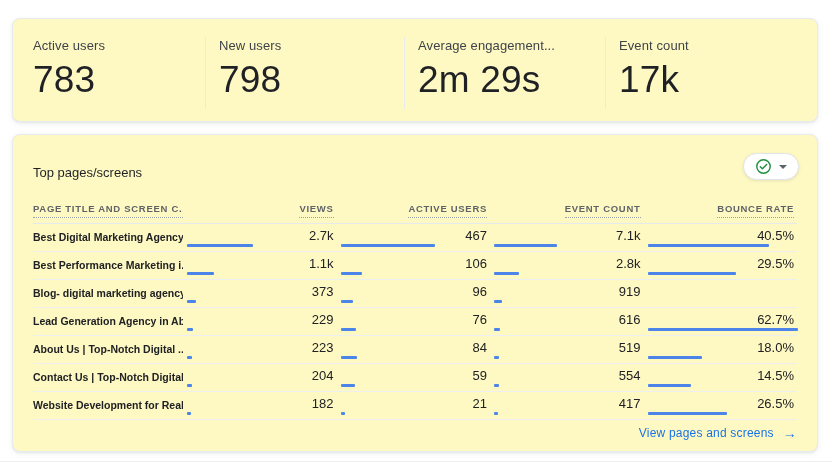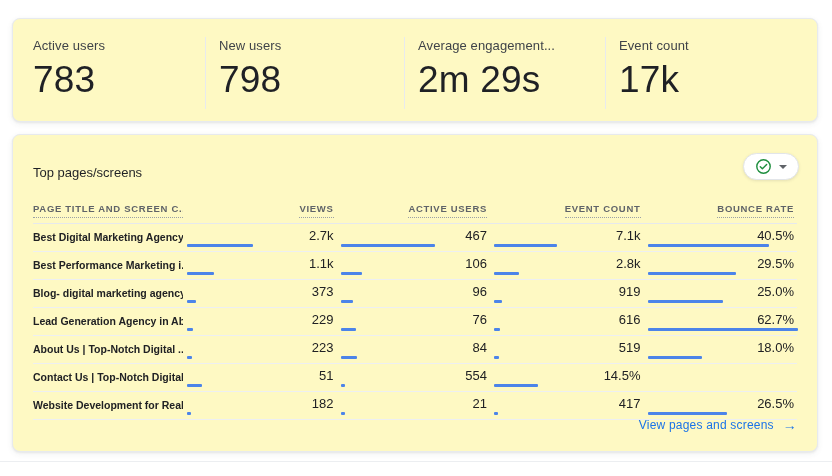--- a/index.html
+++ b/index.html
@@ -38,21 +38,21 @@
   }
   .th.right .th-txt{margin-right:3px;}
   .trow{display:grid;grid-template-columns:150px repeat(4,1fr);height:27px;border-bottom:1px solid #edeff2;}
   .td-title{
     font-size:10.5px;font-weight:700;color:#202124;line-height:16px;padding-top:5px;
     white-space:nowrap;overflow:hidden;
   }
   .td-num{position:relative;}
   .num{text-align:right;font-size:13px;color:#202124;line-height:14px;padding:5px 3px 0 0;}
   .bar{position:absolute;left:4px;bottom:4px;height:3px;border-radius:1px;background:var(--bar);}
-  .footer{position:absolute;right:20px;bottom:18px;}
+  .footer{position:absolute;right:20px;bottom:10px;}
   .flink{
     font-size:12px;color:var(--link);text-decoration:none;cursor:pointer;
     display:inline-flex;align-items:center;gap:9px;letter-spacing:.2px;
   }
   .arrow{font-size:14px;line-height:12px;}
   .page-edge{position:absolute;left:0;top:461px;width:832px;height:1px;background:#eceef1;}
 </style>
 </head>
 <body style="--bar: #4c84e9; --link: #1a73e8; --green: #1e8e3e;">
 
@@ -172,24 +172,20 @@
   <div class="td-num">
     <div class="num">96</div>
     <div class="bar" style="width: 12.9px;"></div>
   </div>
 
   <div class="td-num">
     <div class="num">919</div>
     <div class="bar" style="width: 8.2px;"></div>
   </div>
 
-  <div class="td-num">
-    <div class="num">25.0%</div>
-    <div class="bar" style="width: 75px;"></div>
-  </div>
 </div>
 
   <div class="trow">
     <div class="td-title">Lead Generation Agency in Ab...</div>
 
   <div class="td-num">
     <div class="num">229</div>
     <div class="bar" style="width: 5.6px;"></div>
   </div>
 
@@ -229,23 +225,27 @@
 
   <div class="td-num">
     <div class="num">18.0%</div>
     <div class="bar" style="width: 54px;"></div>
   </div>
 </div>
 
   <div class="trow">
     <div class="td-title">Contact Us | Top-Notch Digital ...</div>
 
-
-  <div class="td-num">
-    <div class="num">51</div>
+  <div class="td-num">
+    <div class="num">204</div>
+    <div class="bar" style="width: 5px;"></div>
+  </div>
+
+  <div class="td-num">
+    <div class="num">59</div>
     <div class="bar" style="width: 14.7px;"></div>
   </div>
 
   <div class="td-num">
     <div class="num">554</div>
     <div class="bar" style="width: 4.9px;"></div>
   </div>
 
   <div class="td-num">
     <div class="num">14.5%</div>

